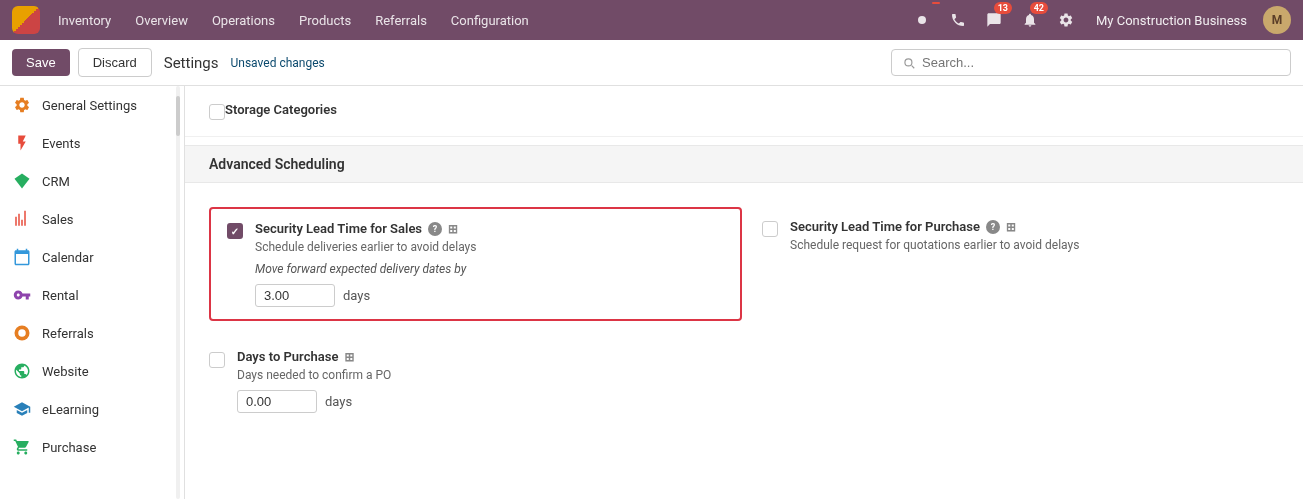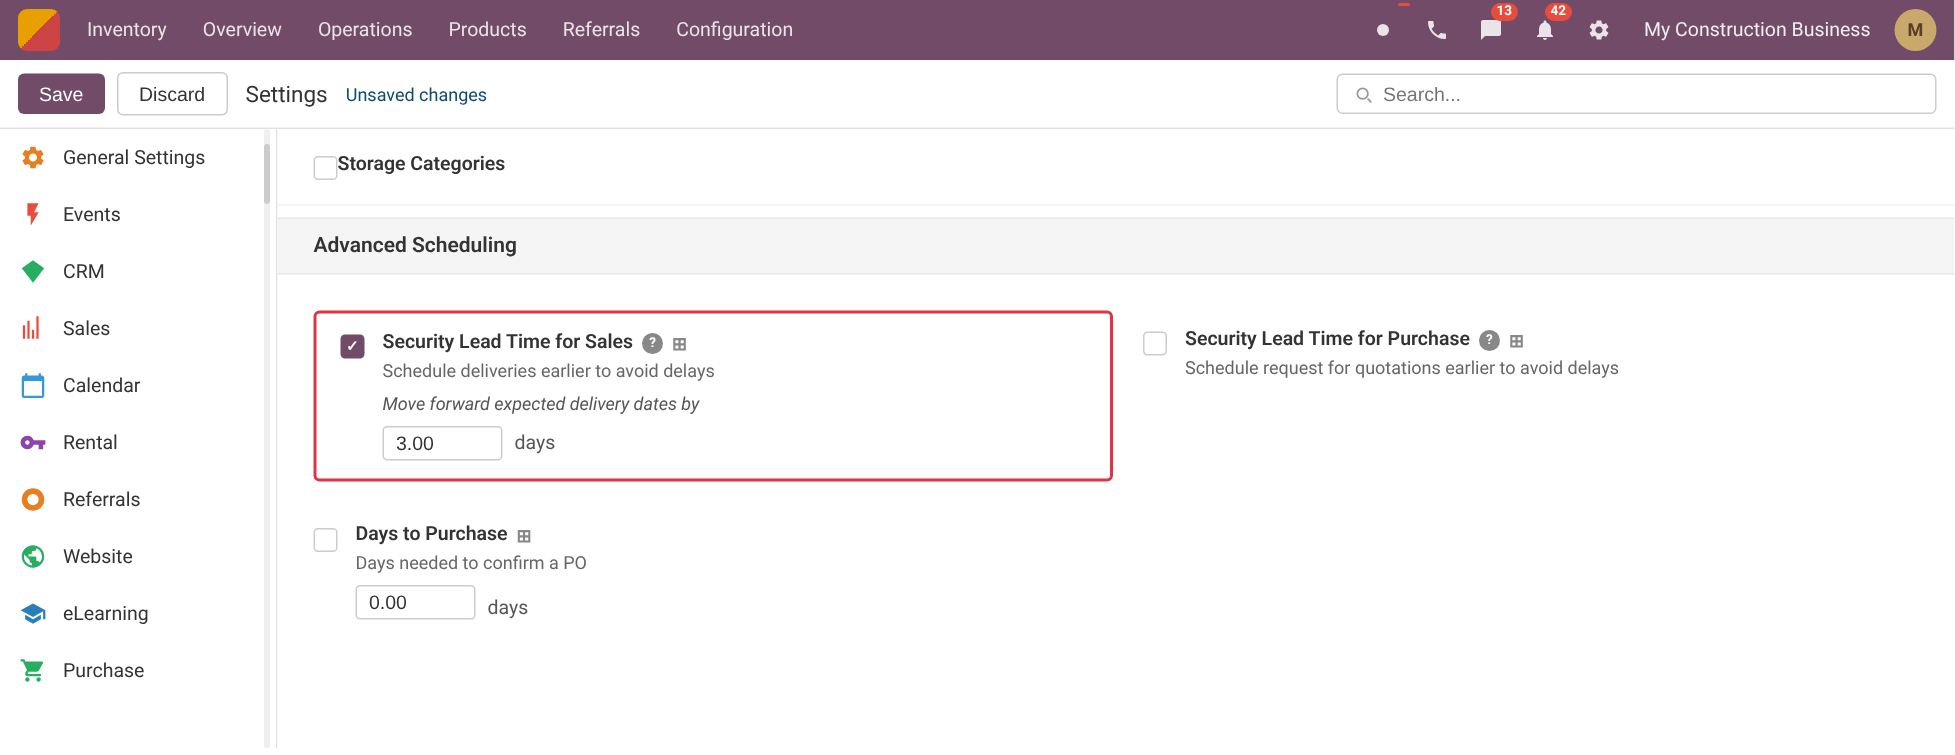--- a/index.html
+++ b/index.html
@@ -280,21 +280,21 @@
       gap: 6px;
       margin-bottom: 4px;
     }
     .days-to-purchase p {
       font-size: 12px;
       color: #666;
       margin-bottom: 8px;
     }
     .days-to-purchase .input-row {
       display: flex;
-      align-items: flex-end;
+      align-items: center;
       gap: 8px;
     }
 
     
     .checkbox {
       width: 16px; height: 16px;
       border: 2px solid #ccc;
       border-radius: 3px;
       flex-shrink: 0;
       margin-top: 2px;

